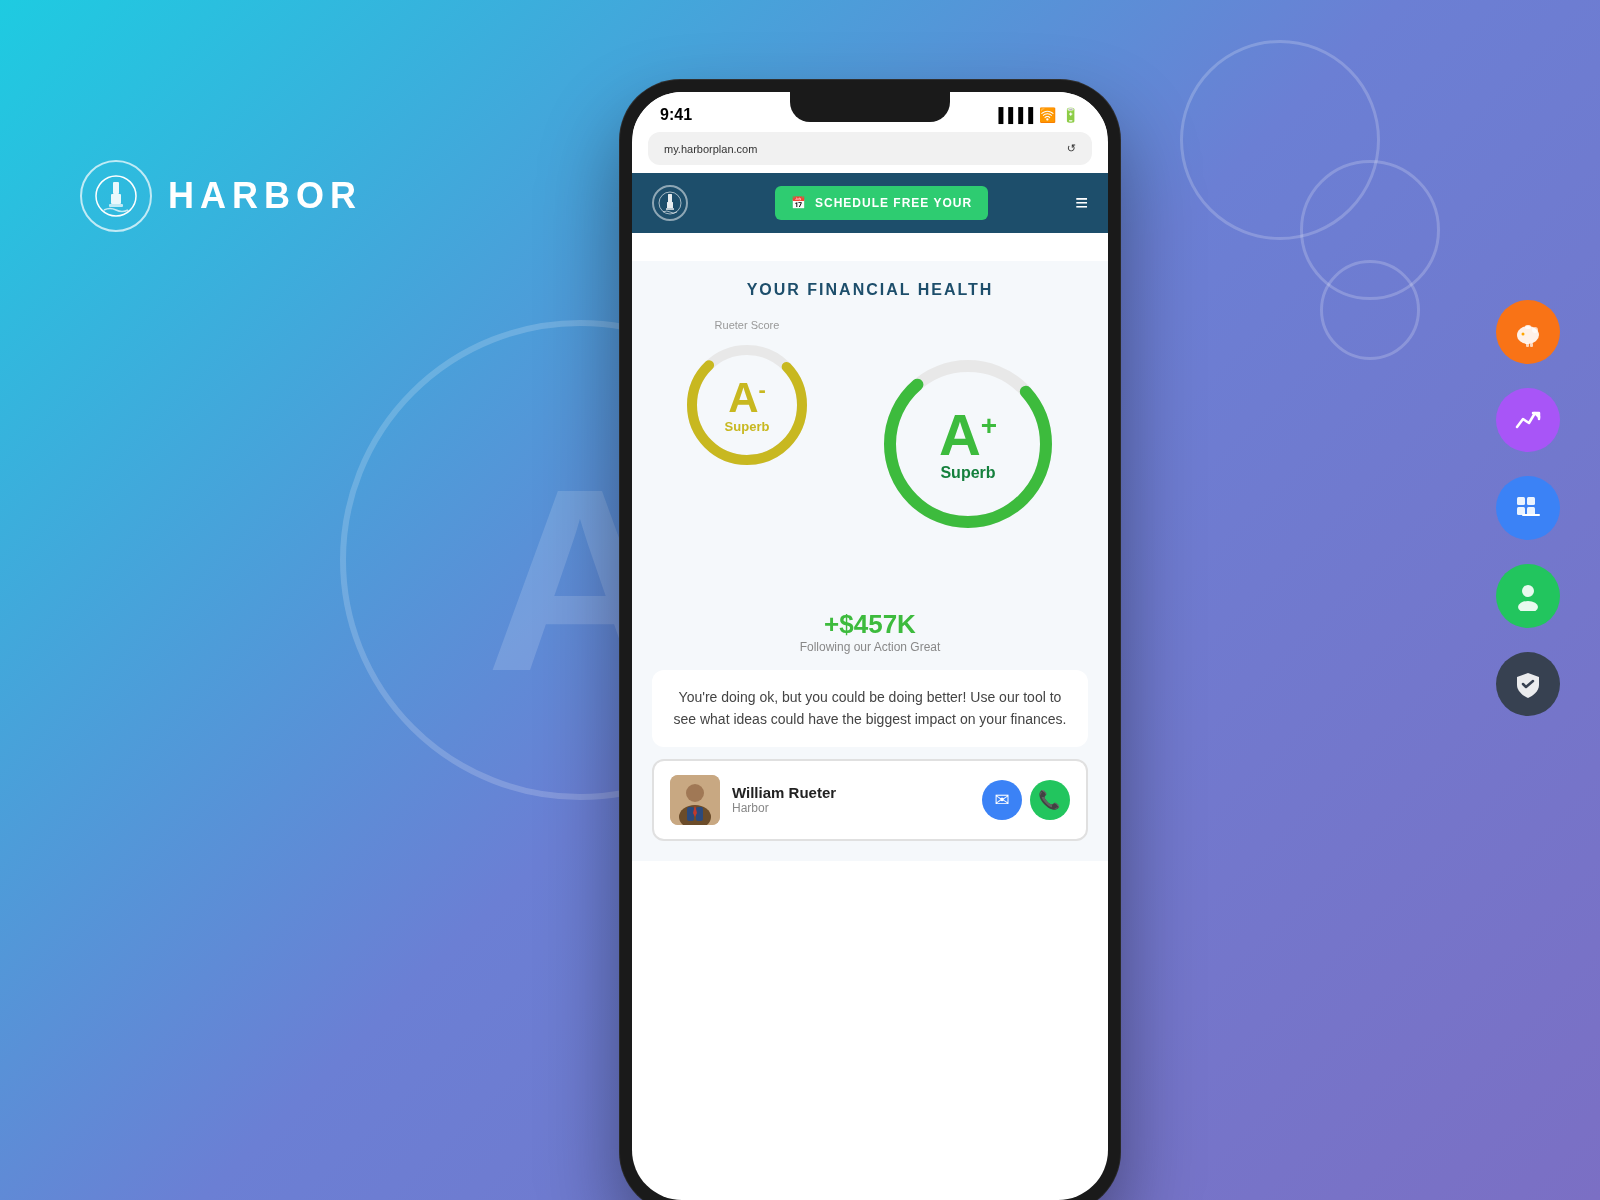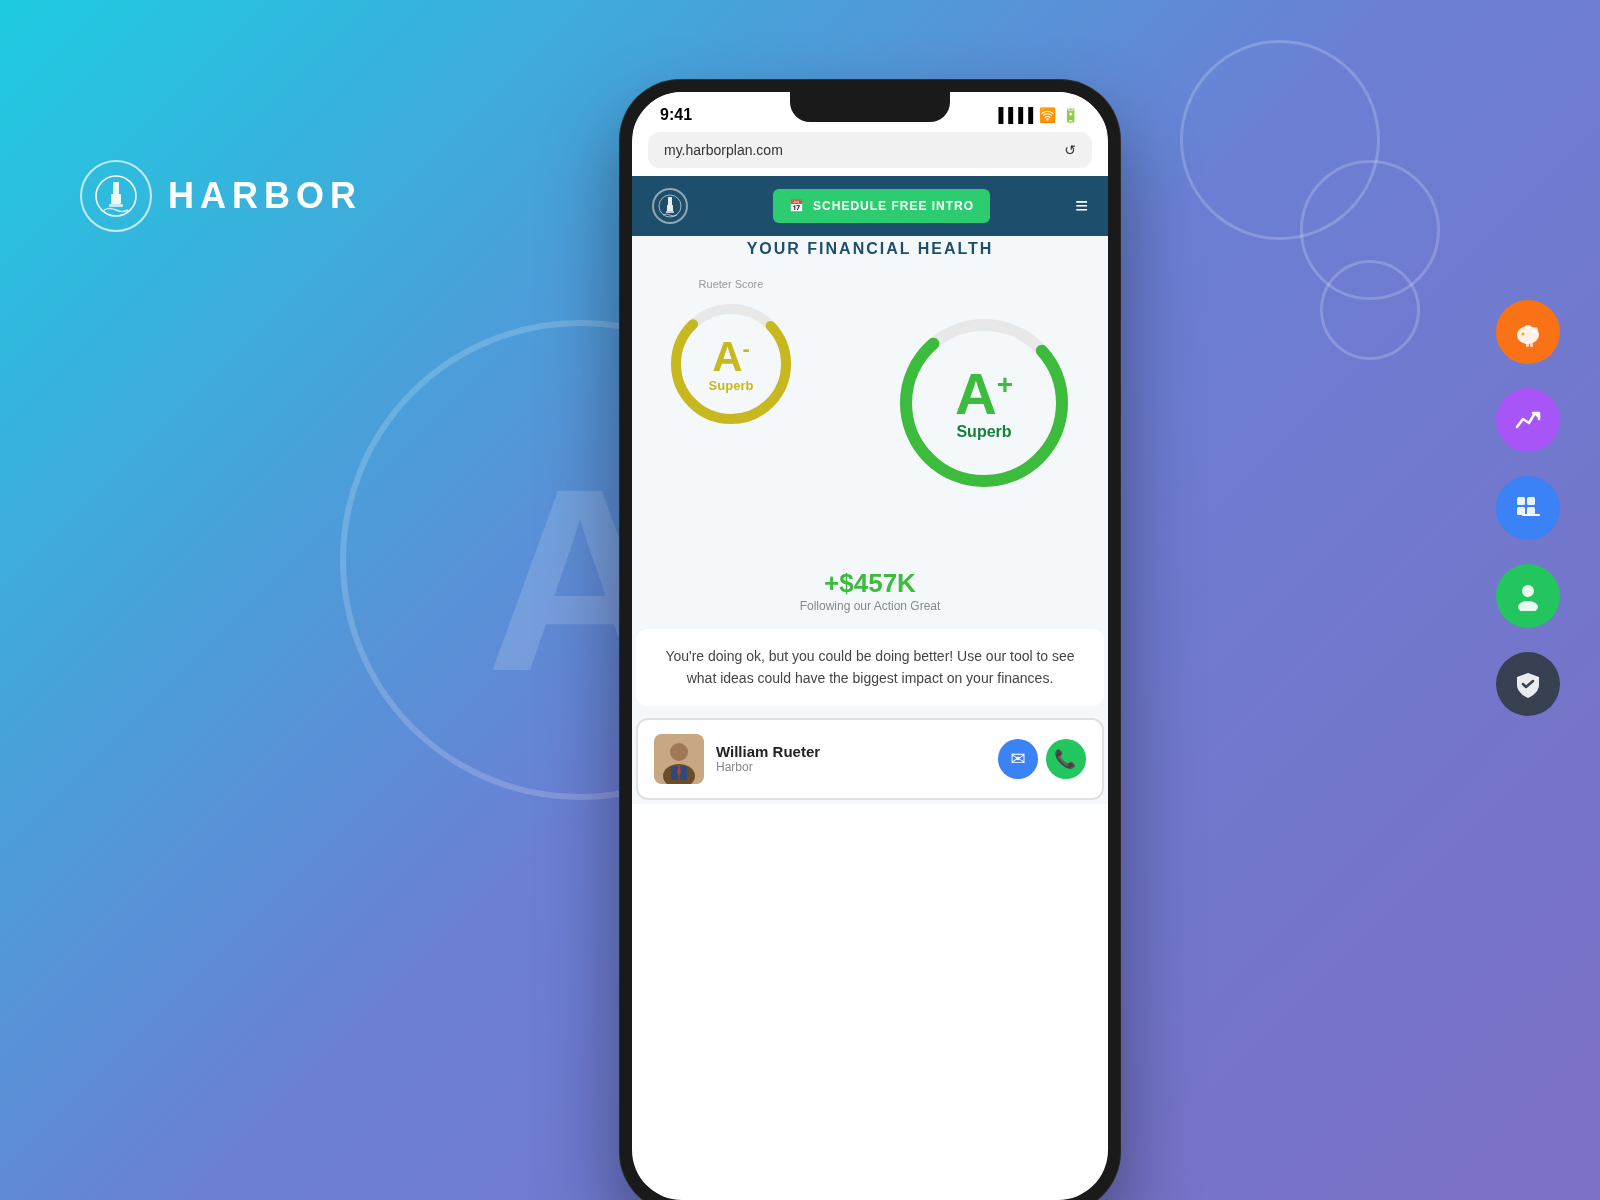--- a/index.html
+++ b/index.html
@@ -139,21 +139,21 @@
     .status-icons { display: flex; gap: 6px; align-items: center; font-size: 14px; }
     
     .url-bar {
       background: #f1f1f1;
       margin: 0 16px 8px;
       border-radius: 12px;
       padding: 10px 16px;
       display: flex;
       justify-content: space-between;
       align-items: center;
-      font-size: 14px;
+      font-size: 11px;
       color: #333;
     }
     
     .app-header {
       background: #1d4e6b;
       padding: 12px 20px;
       display: flex;
       align-items: center;
       justify-content: space-between;
     }
@@ -181,21 +181,22 @@
       cursor: pointer;
     }
     .hamburger {
       color: white;
       font-size: 22px;
       cursor: pointer;
     }
     
     .app-content {
       background: #f5f8fb;
-      padding: 4px;
+      padding: 20px;
+      margin-top: 28px;
     }
     .financial-health-title {
       text-align: center;
       font-size: 16px;
       font-weight: 800;
       letter-spacing: 2px;
       color: #1d4e6b;
       margin-bottom: 20px;
     }
     
@@ -409,21 +410,21 @@
           <svg width="24" height="24" viewBox="0 0 24 24" fill="none">
             <circle cx="12" cy="12" r="11" stroke="rgba(255,255,255,0.6)" stroke-width="1" fill="none"></circle>
             <rect x="10" y="3" width="4" height="8" rx="0.5" fill="white" opacity="0.9"></rect>
             <rect x="9" y="11" width="6" height="6" rx="0.5" fill="white" opacity="0.9"></rect>
             <rect x="8" y="17" width="8" height="2" rx="0.5" fill="white" opacity="0.7"></rect>
             <path d="M5 21 Q9 19 12 21 Q15 23 19 21" stroke="white" stroke-width="1" fill="none" opacity="0.6"></path>
           </svg>
         </div>
         <button class="schedule-btn">
           <span>📅</span>
-          <span>SCHEDULE FREE INTRO</span>
+          <span>SCHEDULE FREE YOUR</span>
         </button>
         <span class="hamburger">≡</span>
       </div>
 
       <div class="app-content">
         <h2 class="financial-health-title">YOUR FINANCIAL HEALTH</h2>
 
         <div class="scores-area">
 
           <div class="score-small">

